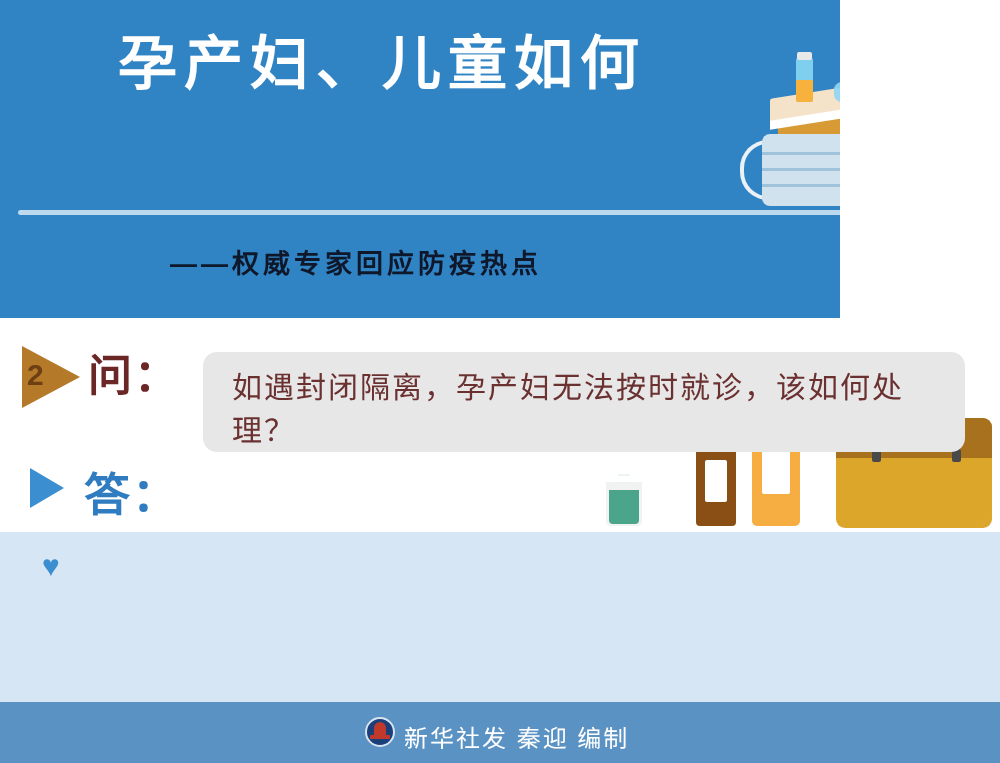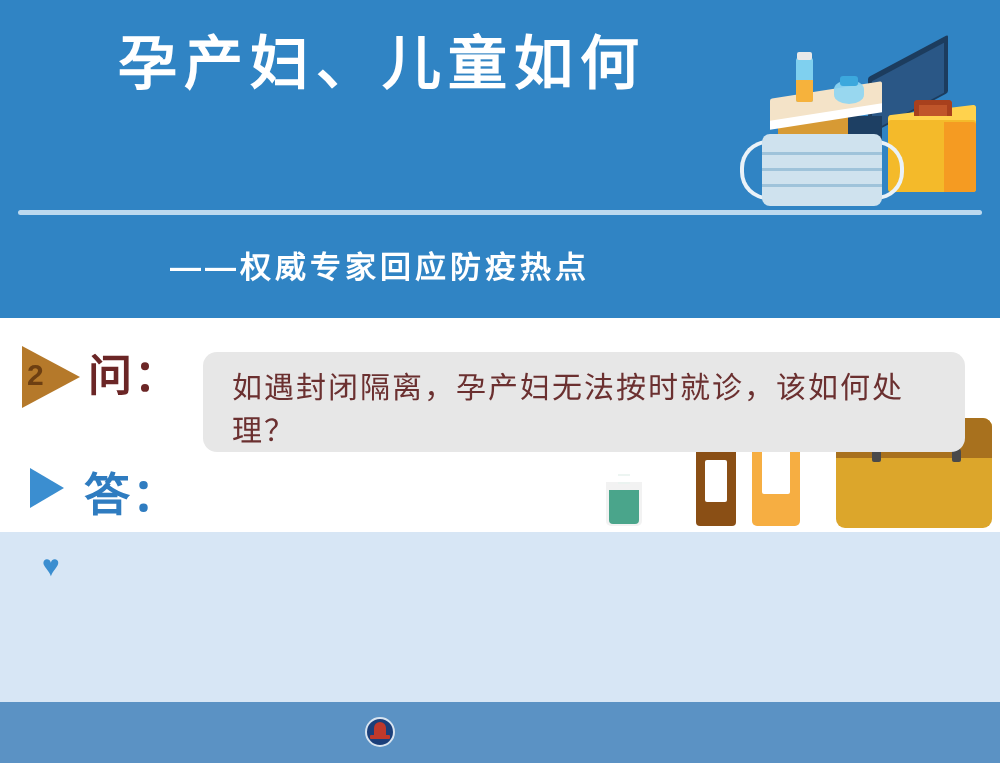--- a/index.html
+++ b/index.html
@@ -9,37 +9,37 @@
     font-family:"Liberation Sans","DejaVu Sans",sans-serif;
     background:#ffffff; overflow:hidden;
   }
   #poster {
     position:relative; width:1000px; height:763px;
     background:#ffffff;
   }
 
   
   .header {
-    position:absolute; left:0; top:0; width:1000px; height:318px;
+    position:absolute; left:0; top:0; width:840px; height:318px;
     background:#3084c4; overflow:hidden;
   }
   .title-block {
     position:absolute; left:118px; top:28px; width:640px;
   }
   .title-line {
     color:#ffffff; font-size:59px; font-weight:bold;
     letter-spacing:7px; line-height:72px; white-space:nowrap;
   }
   .hr-line {
     position:absolute; left:18px; top:210px; width:964px; height:5px;
     background:#bcd9ef; border-radius:3px;
   }
   .subtitle {
     position:absolute; left:170px; top:242px;
-    color:#ffffff; font-size:31px; font-weight:bold;
+    color:#0f172a; font-size:27px; font-weight:bold;
     letter-spacing:4px; white-space:nowrap;
   }
 
   
   .hdr-art { position:absolute; left:748px; top:42px; width:240px; height:175px; }
   .hb-lid {
     position:absolute; left:120px; top:14px; width:80px; height:58px;
     background:#1c3c5e; transform:skewY(-28deg); border-radius:2px;
   }
   .hb-lid-in {
@@ -330,14 +330,15 @@
   </div>
 
   <div class="answer">
     <div class="heart">♥</div>
   </div>
 
   <div class="footer"></div>
   <div class="logo"></div>
   <div class="logo-mark"></div>
   <div class="logo-base"></div>
+  <div class="credit">新华社发 秦迎 编制</div>
 
 </div>
 
 </body></html>

